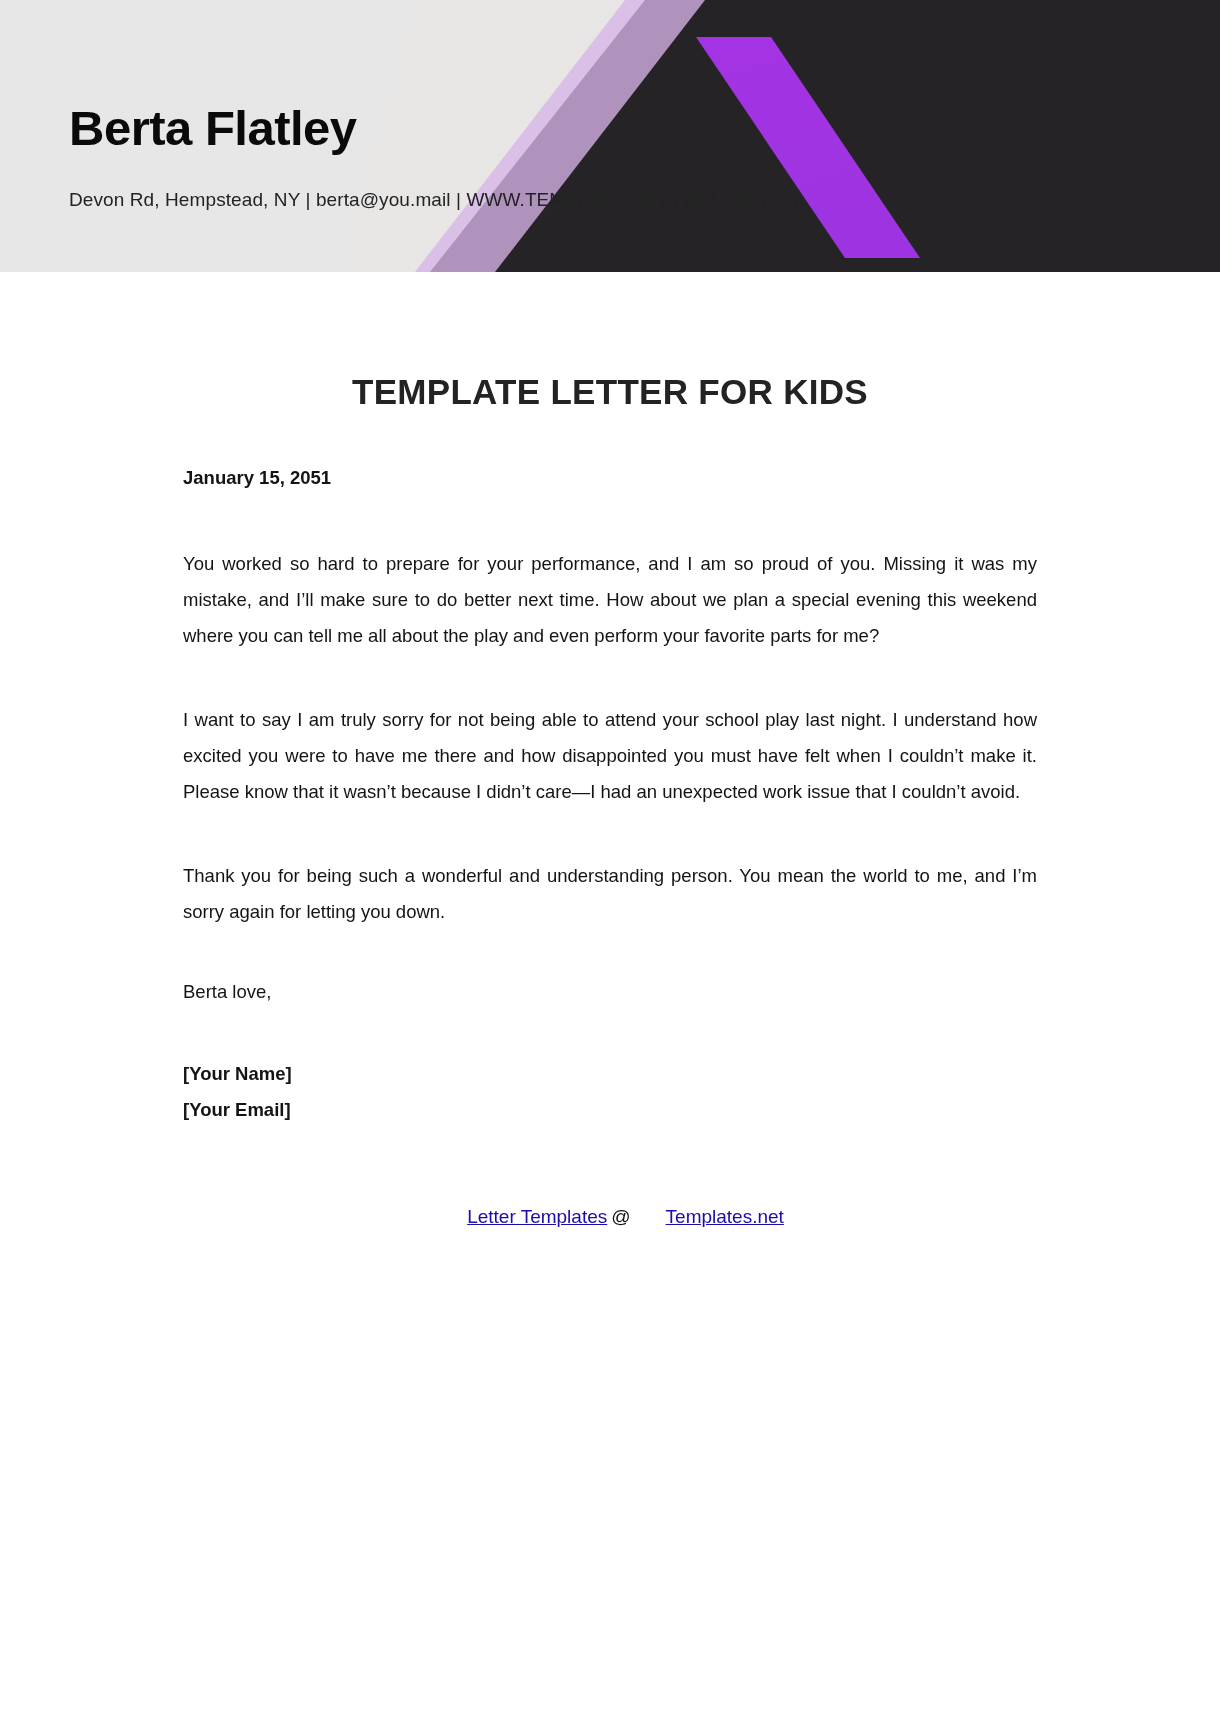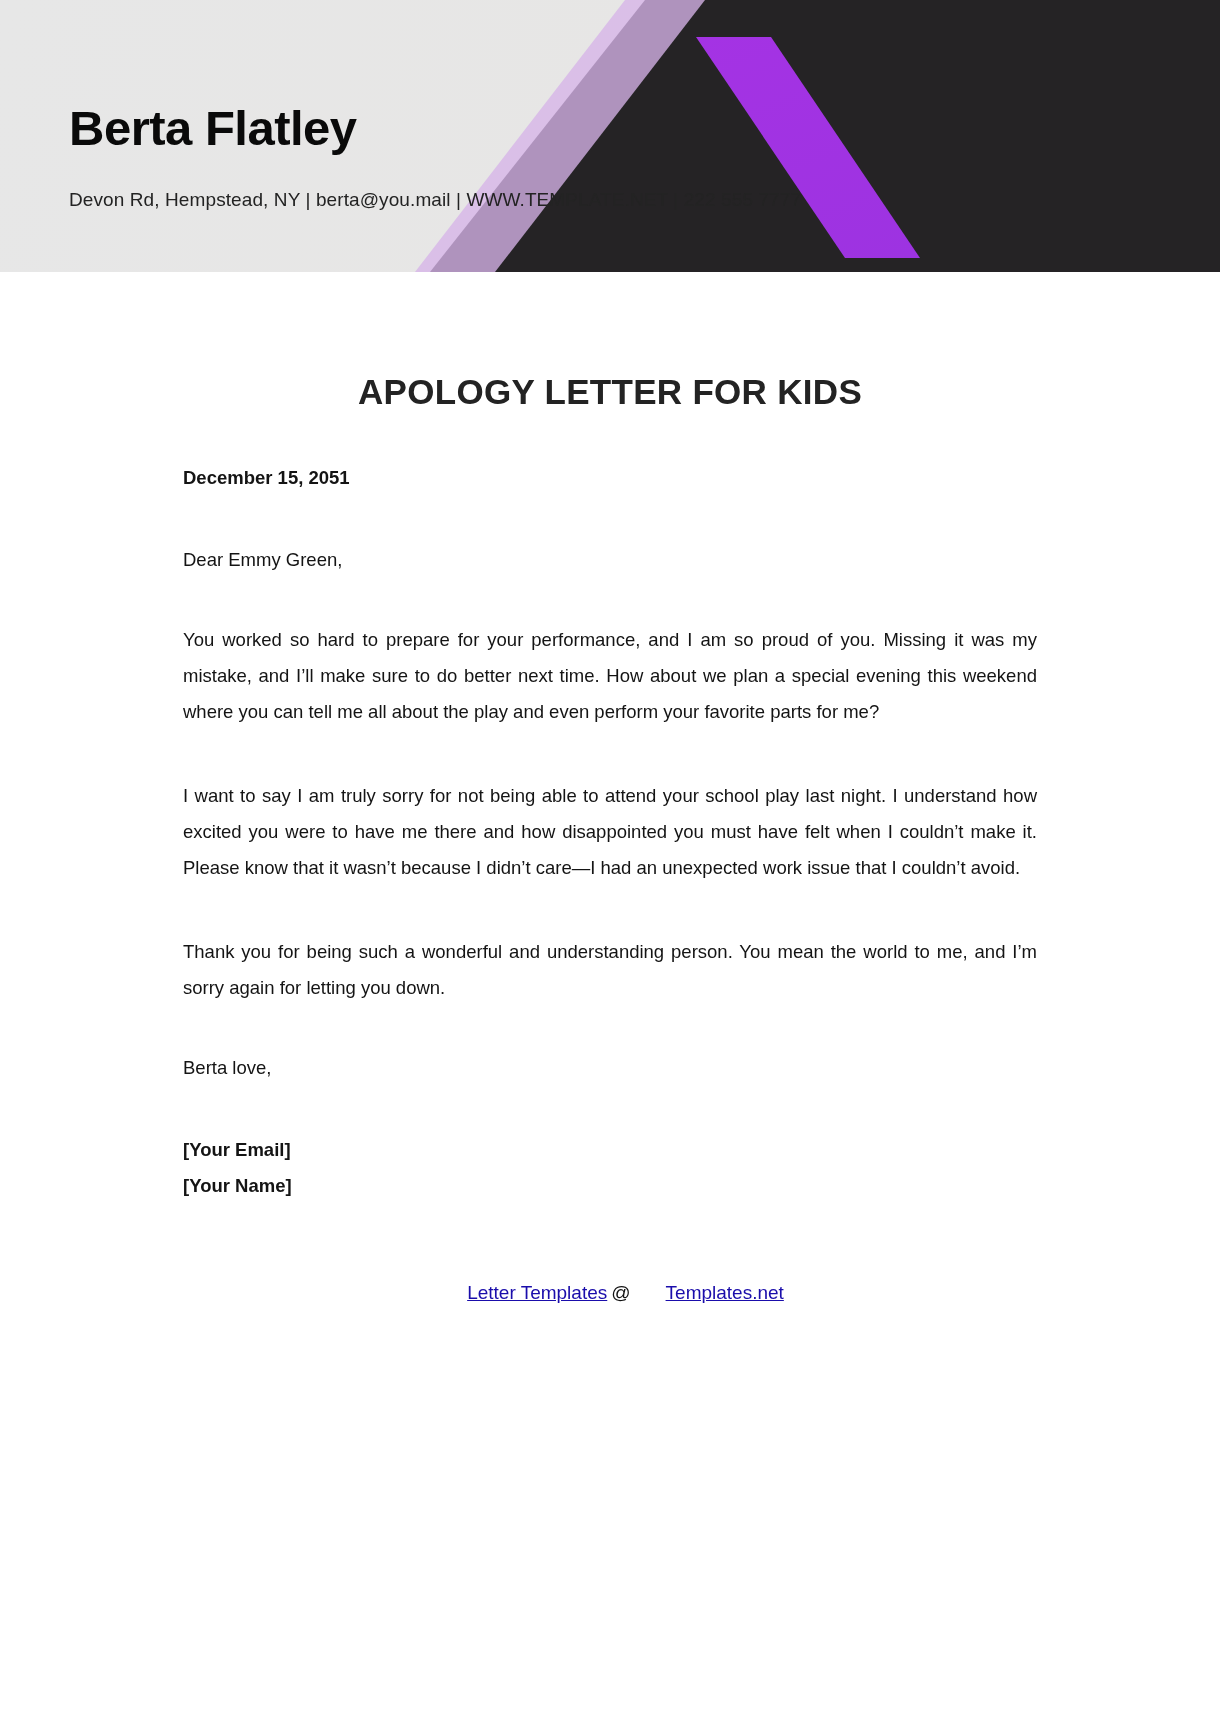--- a/index.html
+++ b/index.html
@@ -173,39 +173,38 @@
   <div class="header-band-pale"></div>
   <div class="header-band-purple wide"></div>
 
   <h1 class="header-name">Berta Flatley</h1>
 
   <p class="header-contact">Devon Rd, Hempstead, NY | berta@you.mail | WWW.TEMPLATE.NET | 222 555 7777</p>
 </div>
 
 <div class="doc">
 
-  <h2 class="doc-title">APOLOGY LETTER FOR KIDS</h2>
+  <h2 class="doc-title">TEMPLATE LETTER FOR KIDS</h2>
 
   <div class="letter">
 
-    <p class="date-line">December 15, 2051</p>
-
-    <p class="salutation">Dear Emmy Green,</p>
+    <p class="date-line">January 15, 2051</p>
+
 
     <p class="para">You worked so hard to prepare for your performance, and I am so proud of you. Missing it was my mistake, and I’ll make sure to do better next time. How about we plan a special evening this weekend where you can tell me all about the play and even perform your favorite parts for me?</p>
 
     <p class="para">I want to say I am truly sorry for not being able to attend your school play last night. I understand how excited you were to have me there and how disappointed you must have felt when I couldn’t make it. Please know that it wasn’t because I didn’t care—I had an unexpected work issue that I couldn’t avoid.</p>
 
     <p class="para">Thank you for being such a wonderful and understanding person. You mean the world to me, and I’m sorry again for letting you down.</p>
 
     <p class="closing">Berta love,</p>
 
+    <p class="sign-line">[Your Name]</p>
+
     <p class="sign-line">[Your Email]</p>
-
-    <p class="sign-line">[Your Name]</p>
 
   </div>
 
   <div class="footer">
     <a href="#">Letter Templates</a><span class="sep">@</span><a href="#">Templates.net</a>
   </div>
 
 </div>
 
 </body></html>

